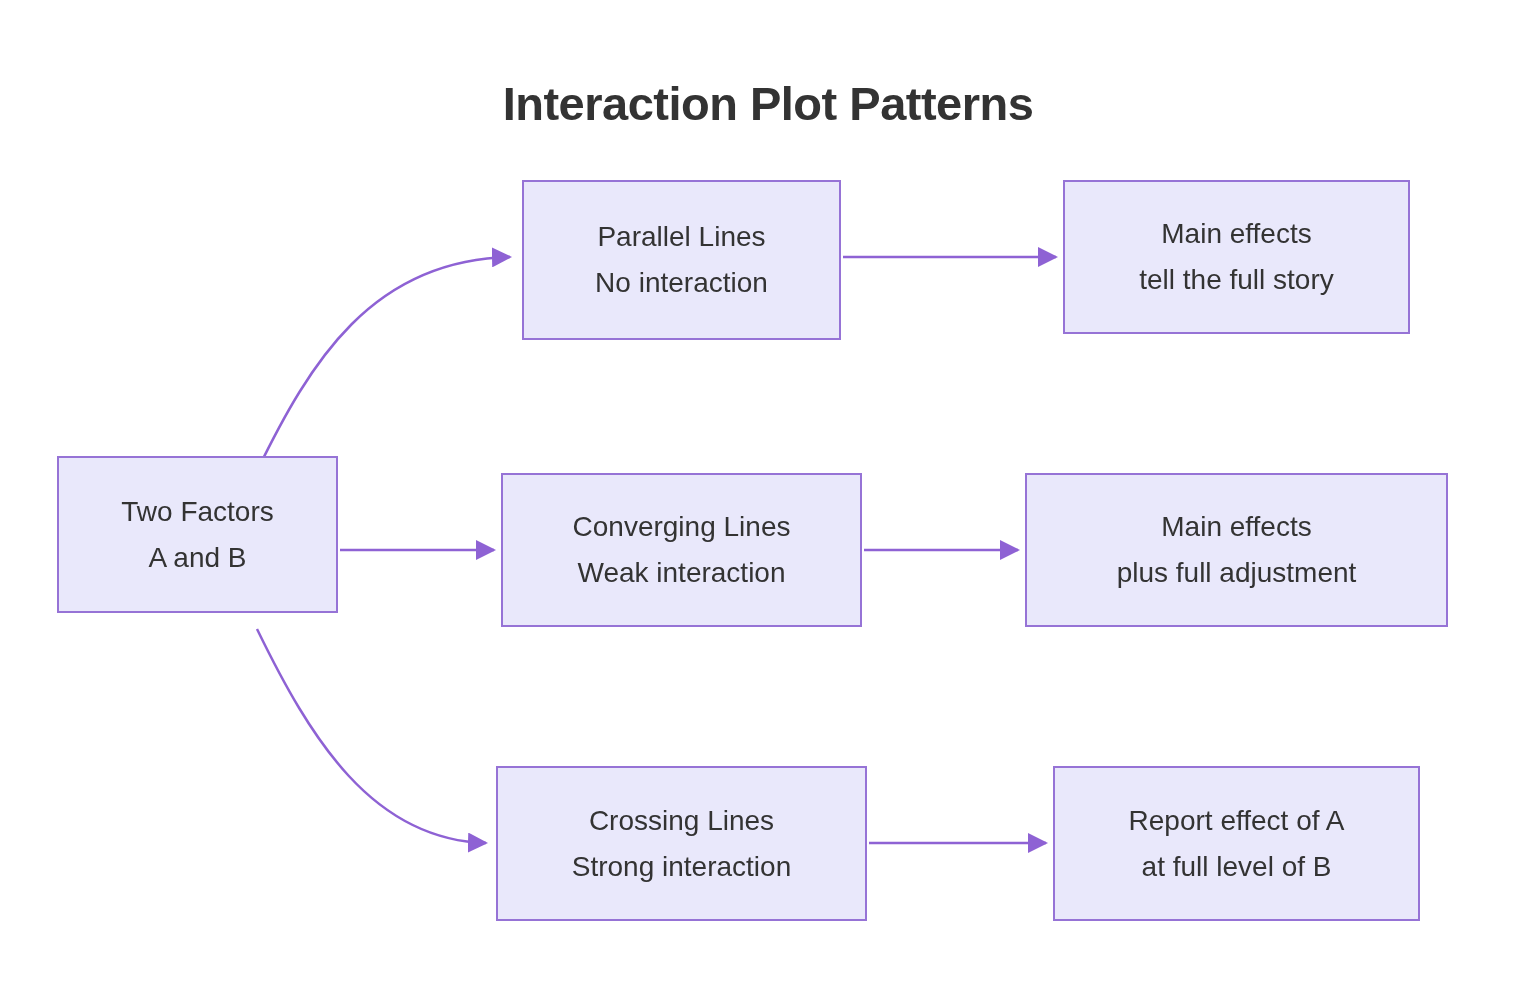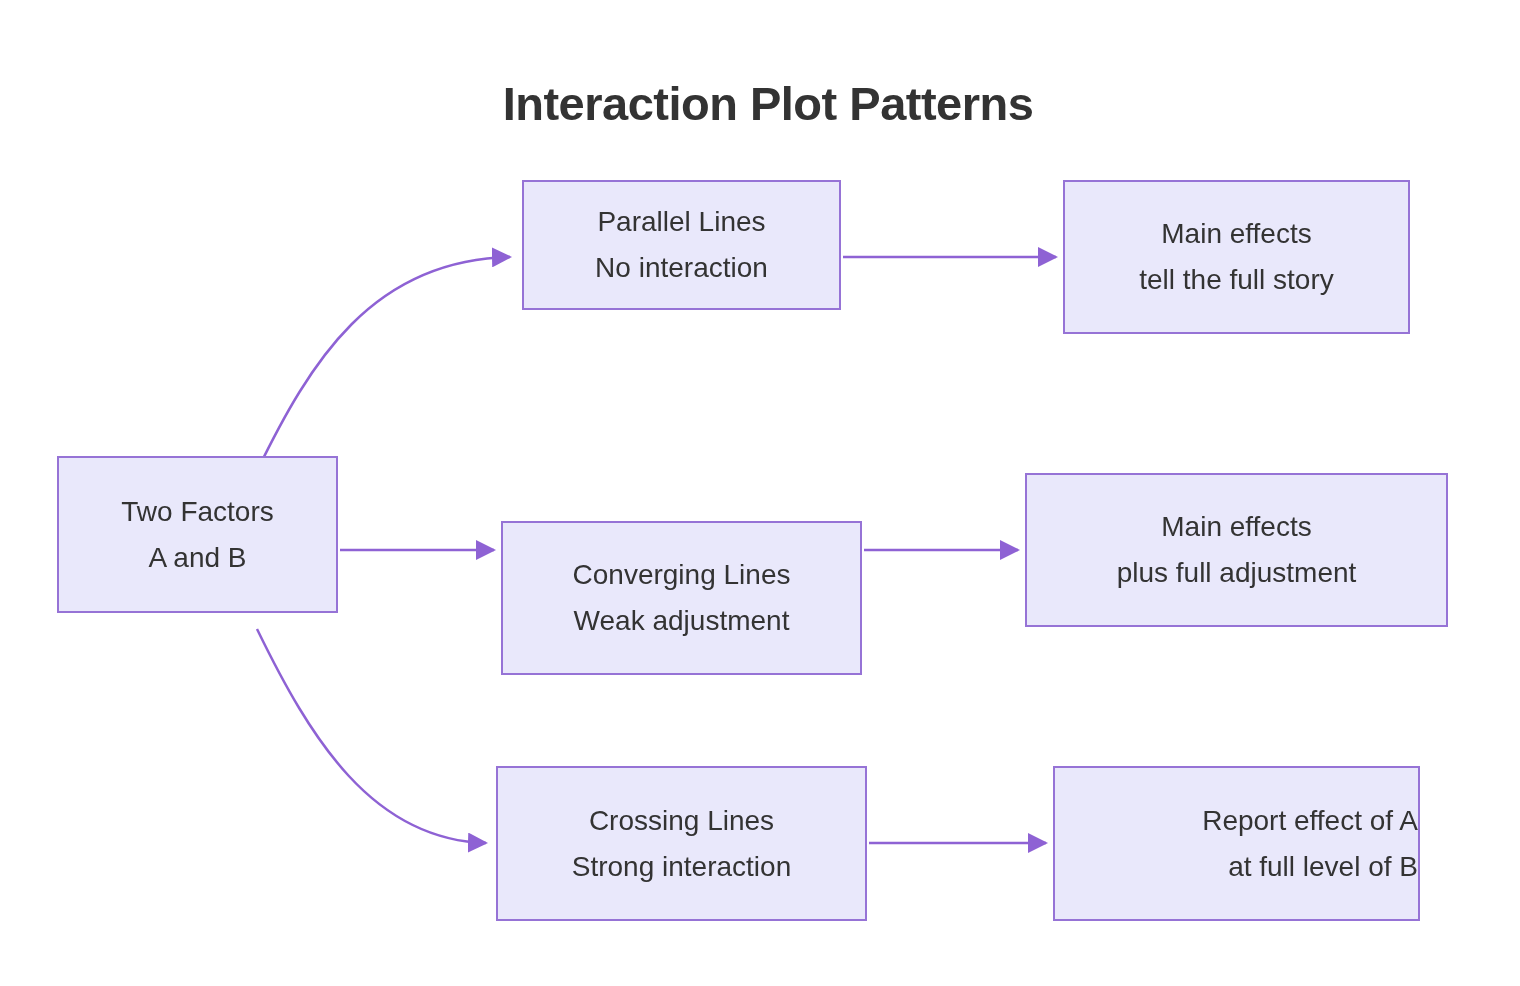--- a/index.html
+++ b/index.html
@@ -77,43 +77,43 @@
     <path class="edge" d="M 843 257 L 1056 257" marker-end="url(#arrowhead)"></path>
     <path class="edge" d="M 864 550 L 1018 550" marker-end="url(#arrowhead)"></path>
     <path class="edge" d="M 869 843 L 1046 843" marker-end="url(#arrowhead)"></path>
   </svg>
 
   <div class="node" style="left:57px; top:456px; width:281px; height:157px;">
     <span>Two Factors</span>
     <span>A and B</span>
   </div>
 
-  <div class="node" style="left:522px; top:180px; width:319px; height:130px;">
+  <div class="node" style="left:522px; top:180px; width:319px; height:160px;">
     <span>Parallel Lines</span>
     <span>No interaction</span>
   </div>
 
   <div class="node" style="left:1063px; top:180px; width:347px; height:154px;">
     <span>Main effects</span>
     <span>tell the full story</span>
   </div>
 
-  <div class="node" style="left:501px; top:473px; width:361px; height:154px;margin-top:48px;">
+  <div class="node" style="left:501px; top:473px; width:361px; height:154px;">
     <span>Converging Lines</span>
-    <span>Weak adjustment</span>
+    <span>Weak interaction</span>
   </div>
 
   <div class="node" style="left:1025px; top:473px; width:423px; height:154px;">
     <span>Main effects</span>
     <span>plus full adjustment</span>
   </div>
 
   <div class="node" style="left:496px; top:766px; width:371px; height:155px;">
     <span>Crossing Lines</span>
     <span>Strong interaction</span>
   </div>
 
-  <div class="node" style="left:1053px; top:766px; width:367px; height:155px;align-items:flex-end;">
+  <div class="node" style="left:1053px; top:766px; width:367px; height:155px;">
     <span>Report effect of A</span>
     <span>at full level of B</span>
   </div>
 
 </div>
 
 </body></html>

